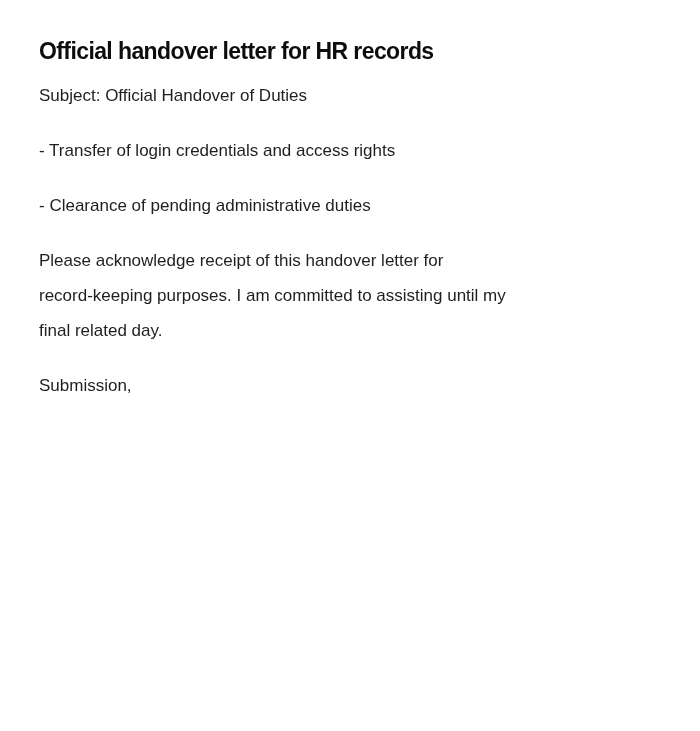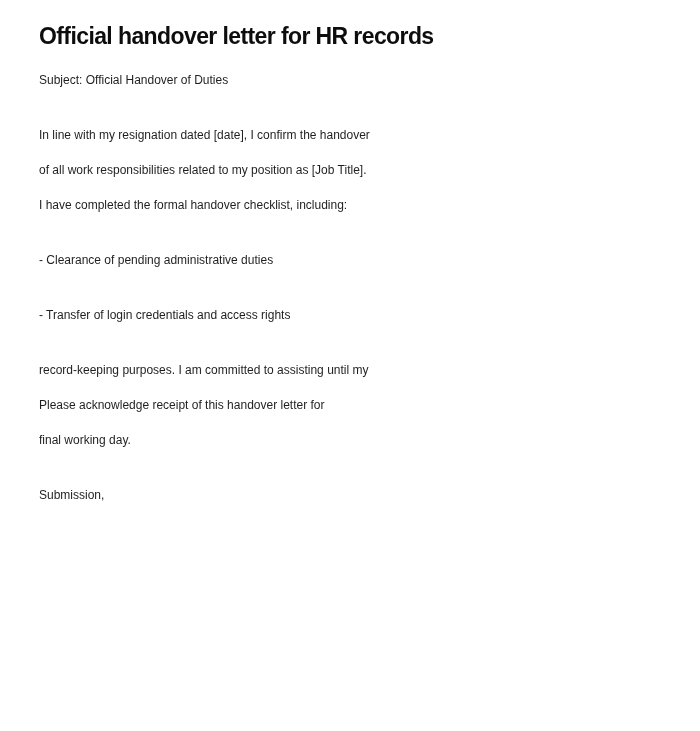--- a/index.html
+++ b/index.html
@@ -4,75 +4,70 @@
 <style>
   html, body {
     margin: 0;
     padding: 0;
     background: #ffffff;
   }
   .page {
     width: 609px;
     height: 731px;
     box-sizing: border-box;
-    padding: 22px 40px 0 39px;
+    padding: 37px 40px 0 39px;
     background: #ffffff;
     font-family: "Liberation Sans", "DejaVu Sans", sans-serif;
     overflow: hidden;
   }
   .title {
     margin: 0 0 12px 0;
     font-size: 23px;
     line-height: 29px;
     font-weight: 700;
     letter-spacing: -0.6px;
     color: #0d0d0d;
   }
   .para {
     margin: 0 0 20px 0;
   }
   .line {
     display: block;
-    font-size: 12px;
+    font-size: 17px;
     line-height: 35px;
     font-weight: 400;
     color: #1f1f1f;
   }
 </style>
 </head>
 <body>
 
 <div class="page">
 
   <h1 class="title">Official handover letter for HR records</h1>
 
   <div class="para">
     <span class="line">Subject: Official Handover of Duties</span>
   </div>
 
 
+
+
   <div class="para">
-    <span class="line">In line with my resignation dated [date], I confirm the handover</span>
-    <span class="line">of all work responsibilities related to my position as [Job Title].</span>
-    <span class="line">I have completed the formal handover checklist, including:</span>
+    <span class="line">- Transfer of login credentials and access rights</span>
   </div>
-
 
   <div class="para">
     <span class="line">- Clearance of pending administrative duties</span>
   </div>
 
   <div class="para">
-    <span class="line">- Transfer of login credentials and access rights</span>
-  </div>
-
-  <div class="para">
+    <span class="line">Please acknowledge receipt of this handover letter for</span>
     <span class="line">record-keeping purposes. I am committed to assisting until my</span>
-    <span class="line">Please acknowledge receipt of this handover letter for</span>
-    <span class="line">final working day.</span>
+    <span class="line">final related day.</span>
   </div>
 
   <div class="para">
     <span class="line">Submission,</span>
   </div>
 
 
 </div>
 
 </body></html>

